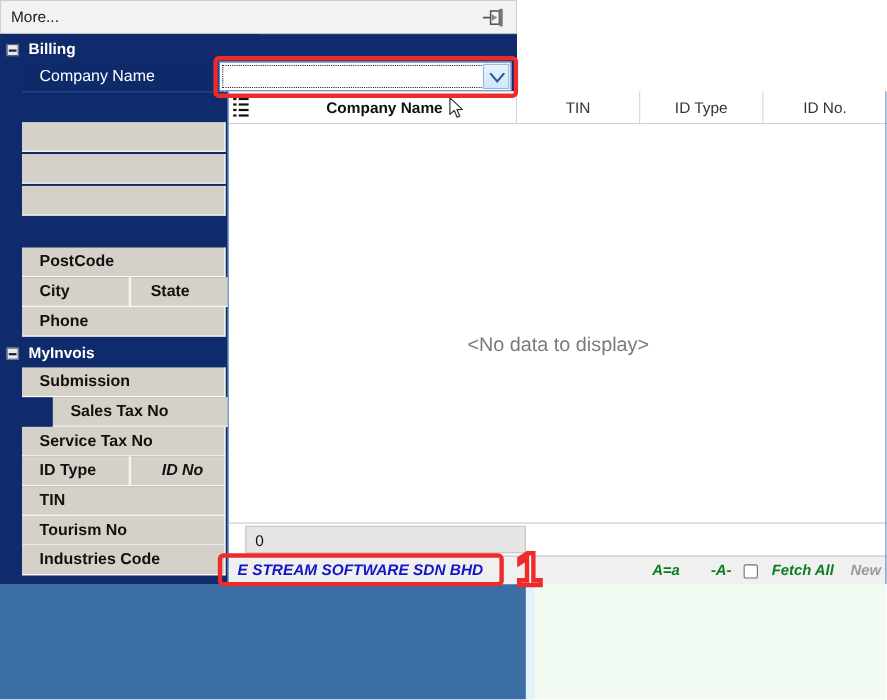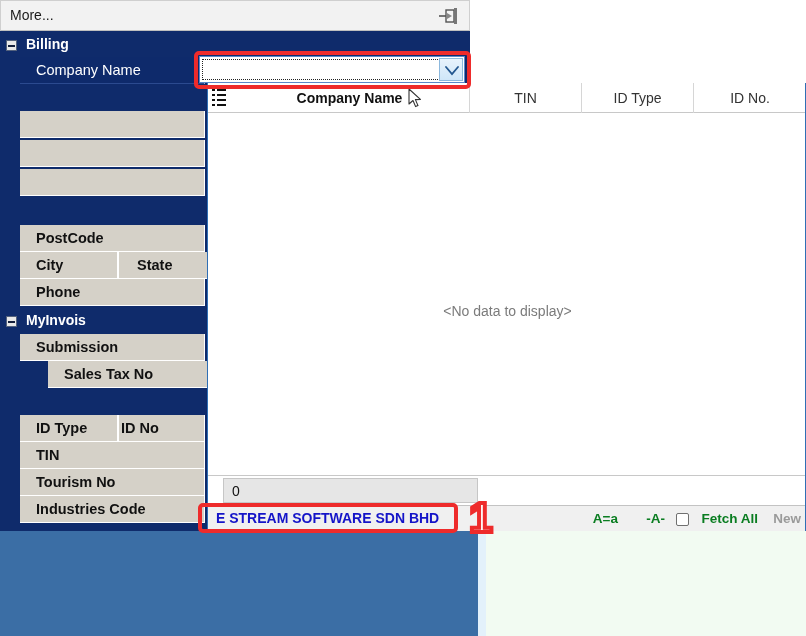--- a/index.html
+++ b/index.html
@@ -57,31 +57,31 @@
   .grid{position:absolute;left:207px;top:83px;width:599px;height:448px;background:#ffffff;
         border-left:1px solid #2f6fb5;box-sizing:border-box;}
   .grid-headrow{position:absolute;left:0;top:0;width:599px;height:30px;background:#ffffff;
                 border-bottom:1px solid #c8c8c8;box-sizing:border-box;}
   .gh{position:absolute;top:0;height:30px;box-sizing:border-box;border-right:1px solid #d6d6d6;}
   .gh span{position:absolute;left:0;right:0;top:7px;text-align:center;font-size:14px;color:#333;}
   .gh.first span{font-weight:bold;color:#111;}
   .menu-icon{position:absolute;left:4px;top:6px;width:14px;height:17px;}
   .menu-icon i{position:absolute;left:0;height:2px;background:#111;display:block;}
   .grid-body{position:absolute;left:0;top:30px;width:599px;bottom:56px;background:#fff;}
-  .nodata{position:absolute;left:0;right:0;top:190px;text-align:center;font-size:14px;color:#7b7b7b;}
+  .nodata{position:absolute;left:0;right:0;top:190px;text-align:center;font-size:18px;color:#7b7b7b;}
 
   
   .gfoot{position:absolute;left:0;bottom:26px;width:599px;height:30px;background:#ffffff;
          border-top:1px solid #c8c8c8;box-sizing:border-box;}
   .gfoot-field{position:absolute;left:15px;top:2px;width:255px;height:25px;background:#e6e6e6;
                border:1px solid #c6c6c6;box-sizing:border-box;}
   .gfoot-field span{position:absolute;left:8px;top:4px;font-size:14px;color:#111;}
 
   .statusbar{position:absolute;left:0;bottom:0;width:599px;height:26px;background:#f0f0f0;
-             border-top:1px solid #c3c3c3;box-sizing:border-box;}
+             border-top:1px solid #c3c3c3;box-sizing:border-box;font-style:italic;}
   .sb-company{position:absolute;left:8px;top:4px;font-size:14px;font-weight:bold;color:#1414c8;white-space:nowrap;}
   .sb-right{position:absolute;right:6px;top:0;height:26px;}
   .sb-item{position:absolute;top:5px;font-size:13.5px;font-weight:bold;white-space:nowrap;}
   .sb-green{color:#0a7d21;}
   .sb-gray{color:#9a9a9a;}
   .sb-check{position:absolute;top:7px;width:13px;height:13px;background:#fff;border:1px solid #707070;border-radius:2px;box-sizing:border-box;}
 
   .grid-rightedge{position:absolute;right:0;top:0;width:1px;height:448px;background:#2f6fb5;}
 
   
@@ -149,25 +149,28 @@
     <span class="expander"></span>
     <span class="bandlabel">MyInvois</span>
   </div>
 
   <div class="prow" style="top:334px;width:185px;">
     <span class="plabel">Submission</span>
     </div>
   <div class="prow" style="top:361px;width:185px;margin-left:28px;">
     <span class="plabel">Sales Tax No</span>
     </div>
+  <div class="prow" style="top:388px;width:185px;">
+    <span class="plabel">Service Tax No</span>
+    </div>
   <div class="prow" style="top:415px;width:98px;">
     <span class="plabel">ID Type</span>
     </div>
   <div class="prow half2" style="top:415px;left:118px;width:87px;">
-    <span class="plabel" style="left:2px;">ID No</span>
+    <span class="plabel" style="left:28px;font-style:italic;">ID No</span>
     </div>
   <div class="prow" style="top:442px;width:185px;">
     <span class="plabel">TIN</span>
     </div>
   <div class="prow" style="top:469px;width:185px;">
     <span class="plabel">Tourism No</span>
     </div>
   <div class="prow" style="top:496px;width:185px;">
     <span class="plabel">Industries Code</span>
     </div>

